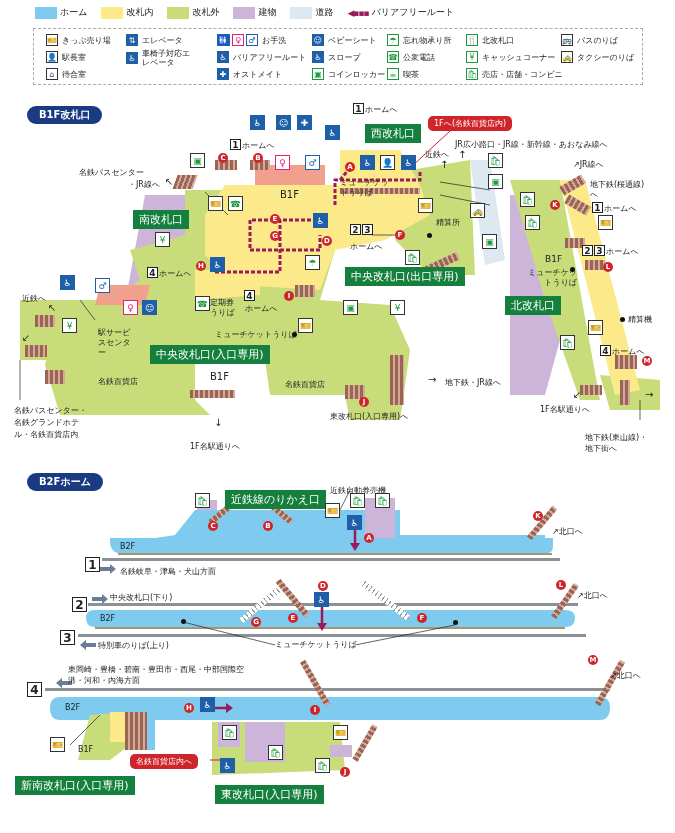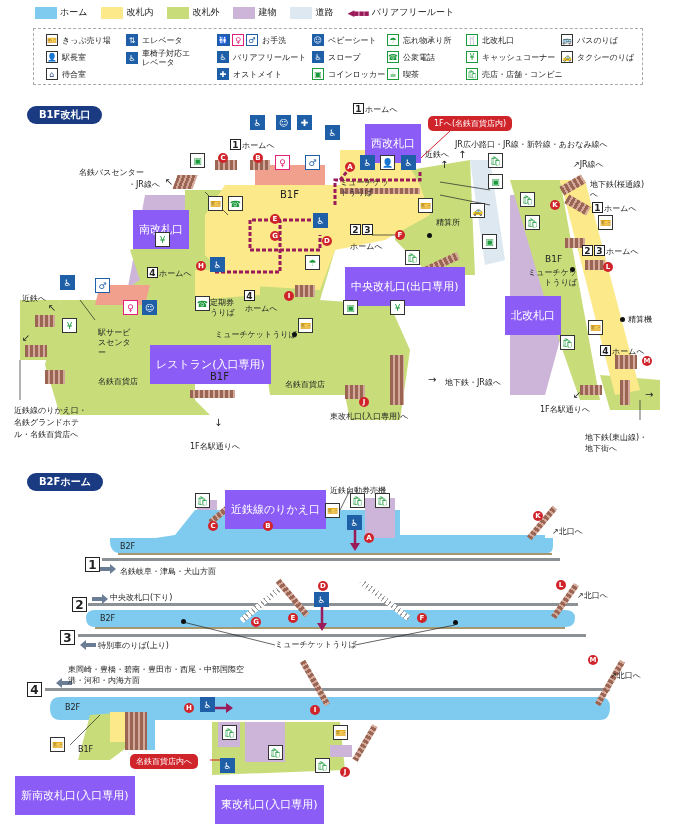--- a/index.html
+++ b/index.html
@@ -16,21 +16,21 @@
   .ico { display: inline-flex; align-items: center; justify-content: center; width: 12px; height: 12px;
          font-size: 8px; margin-right: 4px; flex-shrink: 0; border: 1px solid #333; }
   .ico.blue { background: #1f5fa8; color: #fff; border-color: #1f5fa8; }
   .ico.green { background: #fff; color: #1c9a3b; border-color: #1c9a3b; }
   .ico.white { background: #fff; color: #1f3d7a; border-color: #333; }
   .ico.pink { background: #fff; color: #e3207a; border-color: #e3207a; }
   
   .pill { position: absolute; background: #1a3b82; color: #fff; font-size: 10px; padding: 2px 12px;
           border-radius: 10px; font-weight: bold; }
   
-  .redlabel { position: absolute; background: #8b5cf6; color: #fff; font-size: 11px; padding: 12px 6px; white-space: nowrap; }
+  .redlabel { position: absolute; background: #15803d; color: #fff; font-size: 11px; padding: 2px 6px; white-space: nowrap; }
   .redbubble { position: absolute; background: #d0242b; color: #fff; font-size: 8px; padding: 2px 6px; border-radius: 5px; white-space: nowrap; }
   .txt { position: absolute; font-size: 8px; white-space: nowrap; line-height: 10px; }
   .num { display: inline-block; border: 1px solid #222; width: 11px; height: 11px; font-size: 9px; font-weight: bold;
          text-align: center; line-height: 10px; background: #fff; margin-right: 1px; }
   .bignum { position: absolute; border: 1.5px solid #222; width: 15px; height: 15px; font-size: 12px; font-weight: bold;
             text-align: center; line-height: 14px; background: #fff; }
   .marker { position: absolute; width: 10px; height: 10px; border-radius: 50%; background: #d0242b; color: #fff;
             font-size: 7px; font-weight: bold; text-align: center; line-height: 10px; }
   .mapico { position: absolute; width: 15px; height: 15px; font-size: 9px; display: flex; align-items: center; justify-content: center; }
   .mapico.blue { background: #1f5fa8; color: #fff; }
@@ -218,37 +218,37 @@
 <div class="stairs" style="left:565px;top:238px;width:20px;height:10px"></div>
 <div class="stairs" style="left:585px;top:260px;width:20px;height:10px"></div>
 <div class="stairs" style="left:615px;top:355px;width:22px;height:14px"></div>
 <div class="stairs" style="left:580px;top:385px;width:22px;height:10px"></div>
 <div class="stairs" style="left:620px;top:380px;width:10px;height:25px"></div>
 
 <div class="redlabel" style="left:133px;top:210px">南改札口</div>
 <div class="redlabel" style="left:365px;top:124px">西改札口</div>
 <div class="redbubble" style="left:428px;top:116px">1Fへ(名鉄百貨店内)</div>
 <div class="redlabel" style="left:345px;top:267px">中央改札口(出口専用)</div>
-<div class="redlabel" style="left:150px;top:345px">レストラン(入口専用)</div>
+<div class="redlabel" style="left:150px;top:345px">中央改札口(入口専用)</div>
 <div class="redlabel" style="left:505px;top:296px">北改札口</div>
 
 <div class="txt" style="left:230px;top:139px"><span class="num">1</span><span>ホームへ</span></div>
 <div class="txt" style="left:353px;top:103px"><span class="num">1</span><span>ホームへ</span></div>
 <div class="txt" style="left:79px;top:168px">名鉄バスセンター</div>
 <div class="txt" style="left:128px;top:180px">・JR線へ</div>
 <div class="txt" style="left:165px;top:177px;font-size:10px">↖</div>
 <div class="txt" style="left:280px;top:190px;font-size:10px">B1F</div>
 <div class="txt" style="left:147px;top:267px"><span class="num">4</span><span>ホームへ</span></div>
 <div class="txt" style="left:22px;top:294px">近鉄へ</div>
 <div class="txt" style="left:48px;top:303px;font-size:10px">↖</div>
 <div class="txt" style="left:22px;top:333px;font-size:10px">↙</div>
 <div class="txt" style="left:98px;top:328px;width:40px;white-space:normal">駅サービスセンター</div>
 <div class="txt" style="left:98px;top:377px">名鉄百貨店</div>
 <div class="txt" style="left:285px;top:380px">名鉄百貨店</div>
-<div class="txt" style="left:14px;top:405px;width:80px;white-space:normal;line-height:12px">近鉄線のりかえ口・名鉄グランドホテル・名鉄百貨店へ</div>
+<div class="txt" style="left:14px;top:405px;width:80px;white-space:normal;line-height:12px">名鉄バスセンター・名鉄グランドホテル・名鉄百貨店内</div>
 <div class="txt" style="left:210px;top:372px;font-size:10px">B1F</div>
 <div class="txt" style="left:214px;top:418px;font-size:10px">↓</div>
 <div class="txt" style="left:190px;top:442px">1F名駅通りへ</div>
 <div class="txt" style="left:210px;top:298px;width:30px;white-space:normal">定期券うりば</div>
 <div class="txt" style="left:244px;top:290px"><span class="num">4</span></div>
 <div class="txt" style="left:245px;top:304px">ホームへ</div>
 <div class="txt" style="left:215px;top:330px">ミューチケットうりば</div>
 <div class="txt" style="left:340px;top:178px;width:50px;white-space:normal">ミューチケットうりば</div>
 <div class="txt" style="left:350px;top:224px"><span class="num">2</span><span class="num">3</span></div>
 <div class="txt" style="left:350px;top:242px">ホームへ</div>

